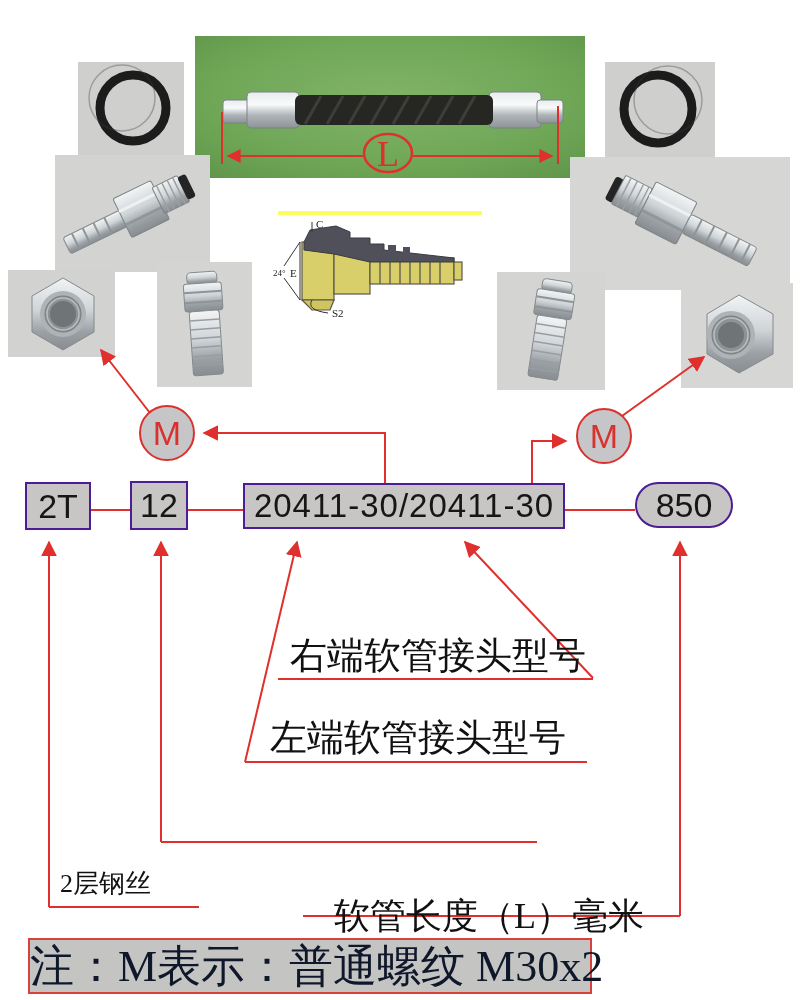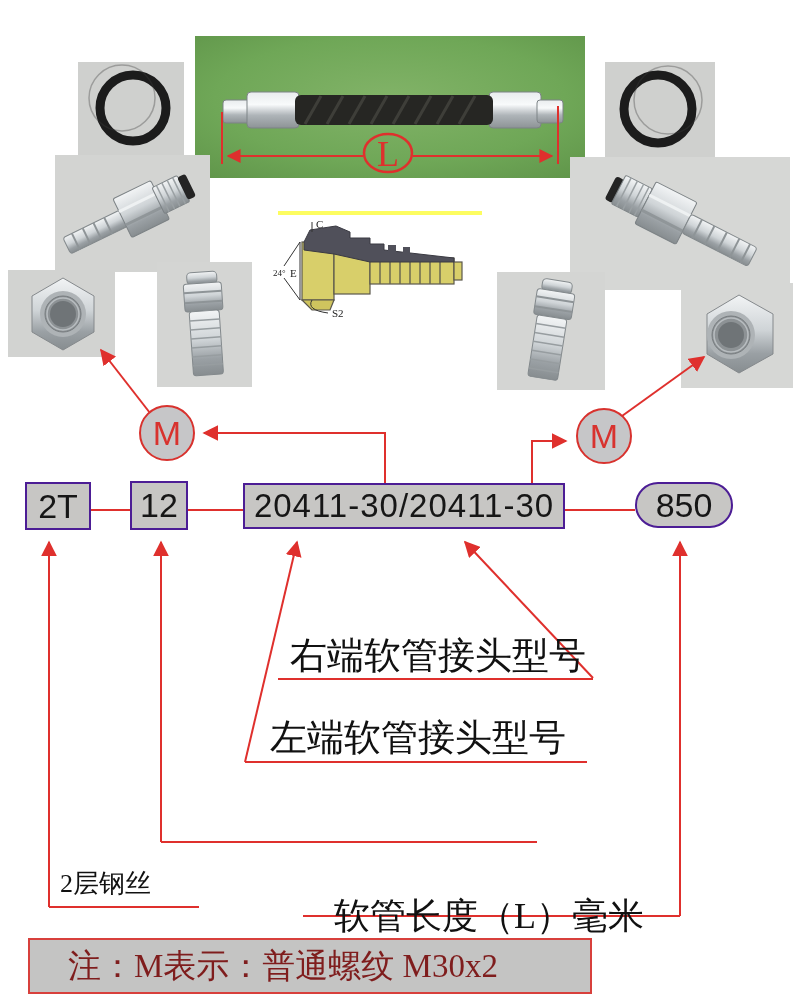--- a/index.html
+++ b/index.html
@@ -15,21 +15,21 @@
   .mcircle{position:absolute;width:52px;height:52px;border-radius:50%;
            background:#c6c6c8;border:2px solid #d8322e;z-index:6;
            display:flex;align-items:center;justify-content:center;
            color:#d8322e;font-size:34px;font-family:"Liberation Sans",sans-serif;}
   
   .cn{position:absolute;color:#111;font-family:"Liberation Serif",serif;
       white-space:nowrap;z-index:7;}
   #overlay{position:absolute;left:0;top:0;z-index:5;pointer-events:none;}
   #notebox{position:absolute;left:28px;top:938px;width:560px;height:52px;
            background:#c4c4c3;border:2px solid #d8403c;display:flex;align-items:center;z-index:6;}
-  #notebox span{margin-left:38px;font-size:33px;color:#7f1d1d;font-family:"Liberation Serif",serif;white-space:nowrap;}
+  #notebox span{font-size:44px;color:#0f172a;font-family:"Liberation Serif",serif;white-space:nowrap;}
 </style>
 </head>
 <body>
 
 <div id="stage">
 
   <div class="photo" style="left:195px;top:36px;width:390px;height:142px;">
     <svg width="390" height="142" viewBox="0 0 390 142">
       <defs>
         <radialGradient id="gGreen" cx="50%" cy="45%" r="75%">

